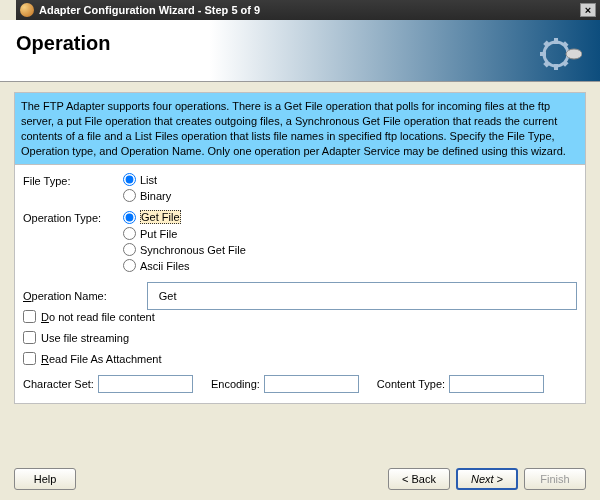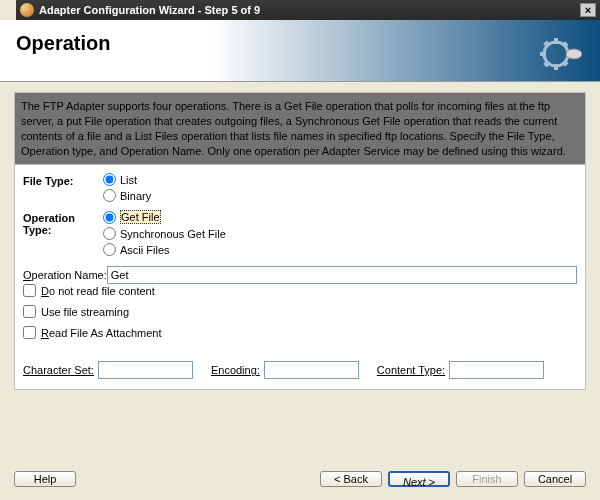--- a/index.html
+++ b/index.html
@@ -60,91 +60,90 @@
     top: 12px;
     width: 44px;
     height: 44px;
   }
   .content {
     padding: 10px 14px 0 14px;
     height: 377px;
   }
   .desc {
     border: 1px solid #c0c0c0;
-    background: #737373;
+    background: #7dd3fc;
     padding: 6px;
     line-height: 1.35;
     color: #000;
   }
   .form-area {
     border: 1px solid #c0c0c0;
     border-top: none;
     background: #fff;
     padding: 8px 8px 10px 8px;
   }
   .row {
     display: flex;
     align-items: flex-start;
     margin-bottom: 4px;
   }
   .row-label {
-    width: 80px;
+    width: 100px;
     padding-top: 2px;
-    font-weight: bold;
   }
   .radios { display: flex; flex-direction: column; gap: 3px; }
   .radio-opt { display: flex; align-items: center; gap: 4px; }
   .radio-opt input { margin: 0; }
   .radio-opt.sel span {
     border: 1px dotted #333;
     background: #fff0c8;
     padding: 0 0;
   }
   .underline-key { text-decoration: underline; }
   .name-row {
     display: flex;
     align-items: center;
     margin-top: 10px;
   }
   .name-row input[type=text] {
     flex: 1;
-    height: 18px;
+    height: 28px;
     border: 1px solid #7f9db9;
-    padding: 1px 3px;
+    padding: 1px 11px;
     font: inherit;
+    margin-left: 40px;
   }
   .checks { display: flex; flex-direction: column; gap: 8px; }
   .check-opt { display: flex; align-items: center; gap: 5px; }
   .check-opt input { margin: 0; }
   .bottom-fields {
     display: flex;
     gap: 18px;
-    margin-top: 22px;
-    align-items: center;
-    text-decoration: underline;
+    margin-top: 10px;
+    align-items: center;
   }
   .bottom-fields .field { display: flex; align-items: center; gap: 4px; }
   .bottom-fields input[type=text] {
     width: 95px;
     height: 18px;
     border: 1px solid #7f9db9;
     padding: 1px 3px;
     font: inherit;
   }
   .button-bar {
     height: 40px;
     display: flex;
     align-items: center;
     padding: 0 14px;
     gap: 6px;
   }
   .button-bar .spacer { flex: 1; }
   button.win {
     font: inherit;
-    height: 16px;
+    height: 22px;
     min-width: 62px;
     background: linear-gradient(to bottom, #ffffff, #ece9d8);
     border: 1px solid #888;
     border-radius: 3px;
     padding: 0 8px;
     cursor: pointer;
   }
   button.win.default {
     border: 2px solid #2a5db0;
     padding: 3px 7px;
@@ -204,20 +203,24 @@
 
     <div class="row" style="margin-top:8px">
       <div class="row-label">Operation Type:</div>
       <div class="radios">
         <label class="radio-opt sel">
           <input type="radio" name="ot" checked="" style="">
           <span>Get File</span>
         </label>
         <label class="radio-opt">
           <input type="radio" name="ot" style="">
+          <span>Put File</span>
+        </label>
+        <label class="radio-opt">
+          <input type="radio" name="ot" style="">
           <span>Synchronous Get File</span>
         </label>
         <label class="radio-opt">
           <input type="radio" name="ot" style="">
           <span>Ascii Files</span>
         </label>
       </div>
     </div>
 
     <div class="name-row">
@@ -257,14 +260,13 @@
 
   </div>
 </div>
 
 <div class="button-bar">
   <button class="win">Help</button>
   <div class="spacer"></div>
   <button class="win">&lt; Back</button>
   <button class="win default">Next &gt;</button>
   <button class="win" disabled="">Finish</button>
-  <button class="win">Cancel</button>
 </div>
 
 </body></html>

